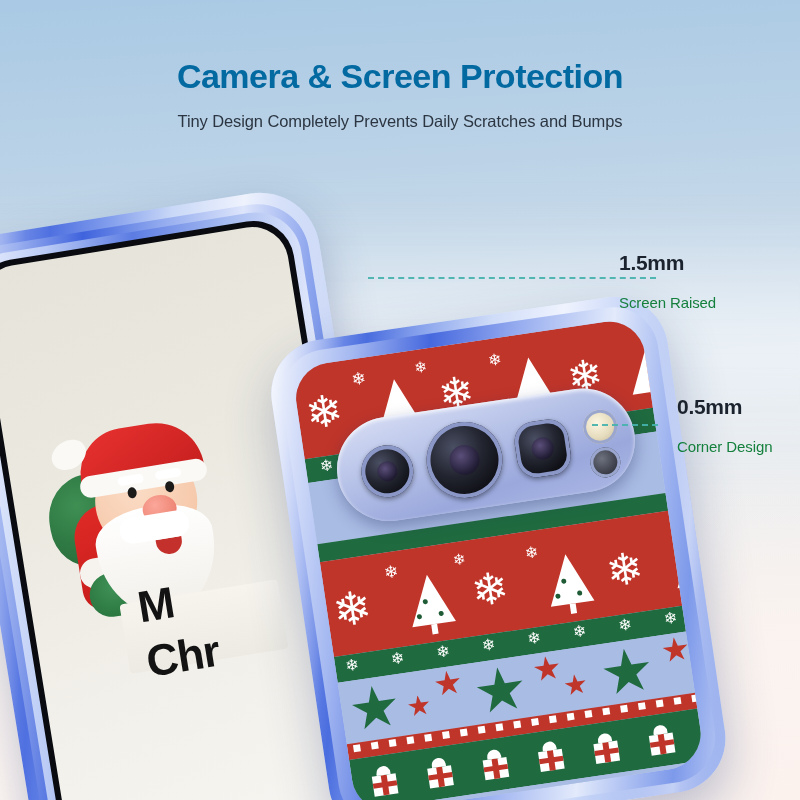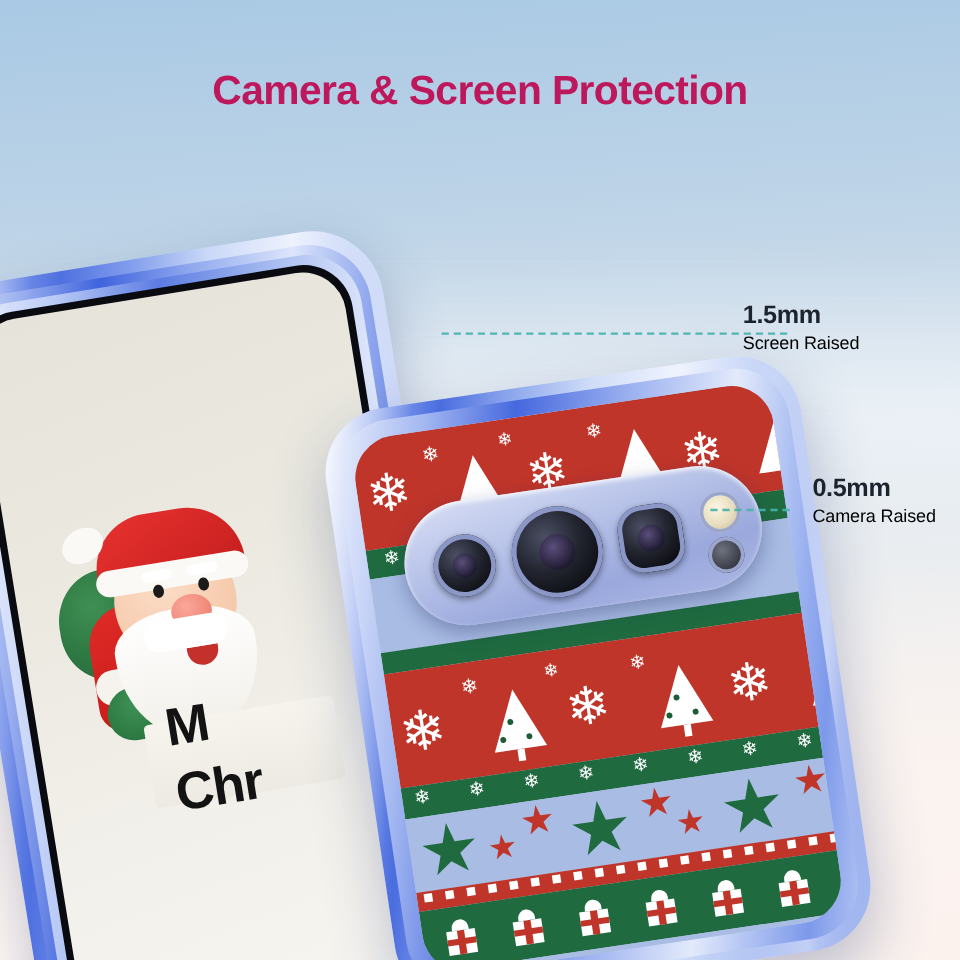--- a/index.html
+++ b/index.html
@@ -16,28 +16,28 @@
         radial-gradient(120% 80% at 0% 100%, #fdf6f2 0%, rgba(253,246,242,0) 55%),
         radial-gradient(110% 75% at 100% 100%, #fbf2ee 0%, rgba(251,242,238,0) 55%),
         linear-gradient(177deg, #a9c9e4 0%, #bcd3e7 22%, #d3e0ec 44%, #eceef0 62%, #f8f3f0 78%, #fdf7f4 100%);
   }
   .bg-haze{position:absolute;left:-5%;top:26%;width:110%;height:34%;
       background:linear-gradient(180deg, rgba(255,255,255,0) 0%, rgba(255,255,255,.55) 50%, rgba(255,255,255,0) 100%);
       filter:blur(18px);}
 
   
   .header{position:absolute;left:0;top:58px;width:800px;text-align:center;}
-  .h-title{font-size:34px;font-weight:bold;color:#be185d;letter-spacing:-.5px;
+  .h-title{font-size:34px;font-weight:bold;color:#0369a1;letter-spacing:-.5px;
            line-height:1.1;margin:0;}
   .h-sub{font-size:16.5px;color:#2c3642;margin-top:17px;letter-spacing:-.1px;}
 
   
   .callout{position:absolute;}
   .callout .c-val{font-size:21px;font-weight:bold;color:#1b232e;line-height:1.05;letter-spacing:-.3px;}
-  .callout .c-lab{font-size:15px;color:#000000;margin-top:4px;letter-spacing:-.1px;}
+  .callout .c-lab{font-size:15px;color:#15803d;margin-top:20px;letter-spacing:-.1px;}
   #callout-screen{left:619px;top:252px;}
   #callout-corner{left:677px;top:396px;}
 
   .dash{position:absolute;height:0;border-top:2.5px dashed #46b3ad;opacity:.92;}
   #dash-screen{left:368px;top:277px;width:288px;}
   #dash-corner{left:592px;top:424px;width:66px;}
 
   
   #phone-front{position:absolute;left:-64px;top:214px;width:376px;height:660px;
       transform:rotate(-9.2deg);transform-origin:50% 0%;}
@@ -148,20 +148,21 @@
 </head>
 <body>
 
 <div id="stage">
 
   <div class="bg"></div>
   <div class="bg-haze"></div>
 
   <div class="header">
     <div class="h-title">Camera &amp; Screen Protection</div>
+    <div class="h-sub">Tiny Design Completely Prevents Daily Scratches and Bumps</div>
   </div>
 
   <div id="phone-front">
     <div class="pf-case"></div>
     <div class="pf-case-sheen"></div>
     <div class="pf-rim"></div>
     <div class="pf-rim2"></div>
     <div class="pf-bezel"></div>
     <div class="pf-screen">
 
@@ -343,16 +344,16 @@
   <div class="dash" id="dash-screen"></div>
   <div class="dash" id="dash-corner"></div>
 
   <div class="callout" id="callout-screen">
     <div class="c-val">1.5mm</div>
     <div class="c-lab">Screen Raised</div>
   </div>
 
   <div class="callout" id="callout-corner">
     <div class="c-val">0.5mm</div>
-    <div class="c-lab">Camera Raised</div>
+    <div class="c-lab">Corner Design</div>
   </div>
 
 </div>
 
 </body></html>

